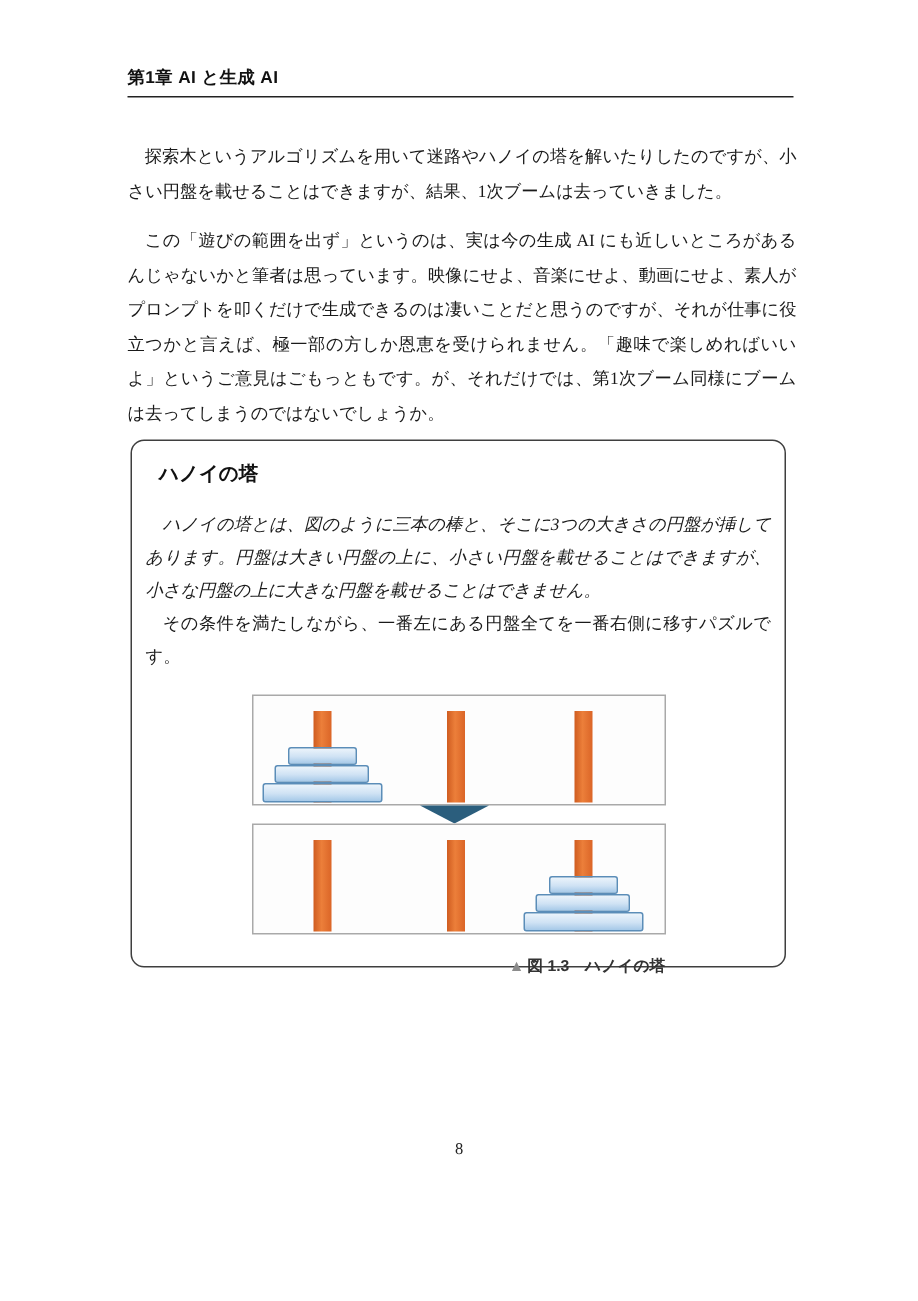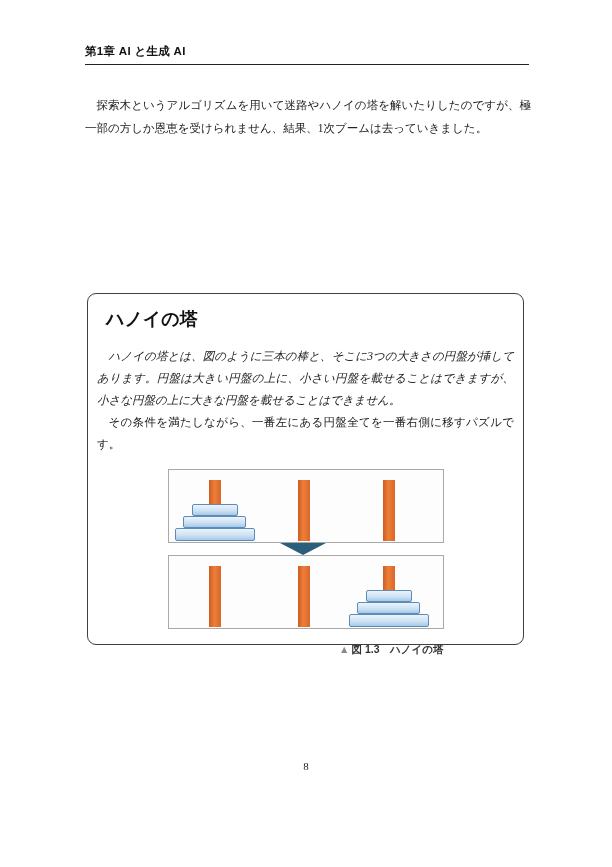--- a/index.html
+++ b/index.html
@@ -21,21 +21,21 @@
   .p1 { top:94px; }
   .p2 { top:150px; }
   .callout {
     position:absolute; left:87px; top:293px; width:437px; height:352px;
     border:1.5px solid var(--box-border,#3f3f3f); border-radius:9px;
     box-sizing:border-box; background:#fff;
   }
   .callout-title {
     margin:13px 18px 0 18px;
     font-family:"Liberation Sans","DejaVu Sans",sans-serif;
-    font-weight:bold; font-size:18px; color:#111;
+    font-weight:bold; font-size:13px; color:#111;
   }
   .callout-para {
     margin:0 9px; font-size:11.5px; line-height:22px;
     text-align:justify; text-indent:1em;
   }
   .callout-para.first { margin-top:14px;font-style:italic; }
   .fig { width:276px; margin:14px auto 0 auto; }
   .panel {
     position:relative; height:74px; box-sizing:border-box;
     border:1px solid var(--panel-border,#a9a9a9); background:#fdfdfd;
@@ -75,21 +75,22 @@
     text-align:center; font-size:11px; color:#222;
   }
 </style>
 </head>
 <body>
 
 <div class="page">
 
   <div class="chapter-header">第1章 AI と生成 AI</div>
 
-  <p class="body-para p1">探索木というアルゴリズムを用いて迷路やハノイの塔を解いたりしたのですが、極一部の方しか恩恵を受けられません、結果、1次ブームは去っていきました。</p>
+  <p class="body-para p1">探索木というアルゴリズムを用いて迷路やハノイの塔を解いたりしたのですが、小さい円盤を載せることはできますが、結果、1次ブームは去っていきました。</p>
+  <p class="body-para p2">この「遊びの範囲を出ず」というのは、実は今の生成 AI にも近しいところがあるんじゃないかと筆者は思っています。映像にせよ、音楽にせよ、動画にせよ、素人がプロンプトを叩くだけで生成できるのは凄いことだと思うのですが、それが仕事に役立つかと言えば、極一部の方しか恩恵を受けられません。「趣味で楽しめればいいよ」というご意見はごもっともです。が、それだけでは、第1次ブーム同様にブームは去ってしまうのではないでしょうか。</p>
 
   <div class="callout">
     <div class="callout-title">ハノイの塔</div>
     <p class="callout-para first">ハノイの塔とは、図のように三本の棒と、そこに3つの大きさの円盤が挿してあります。円盤は大きい円盤の上に、小さい円盤を載せることはできますが、小さな円盤の上に大きな円盤を載せることはできません。</p>
     <p class="callout-para">その条件を満たしながら、一番左にある円盤全てを一番右側に移すパズルです。</p>
 
     <div class="fig">
 
       <div class="panel">
         <div class="peg peg-l"></div>

